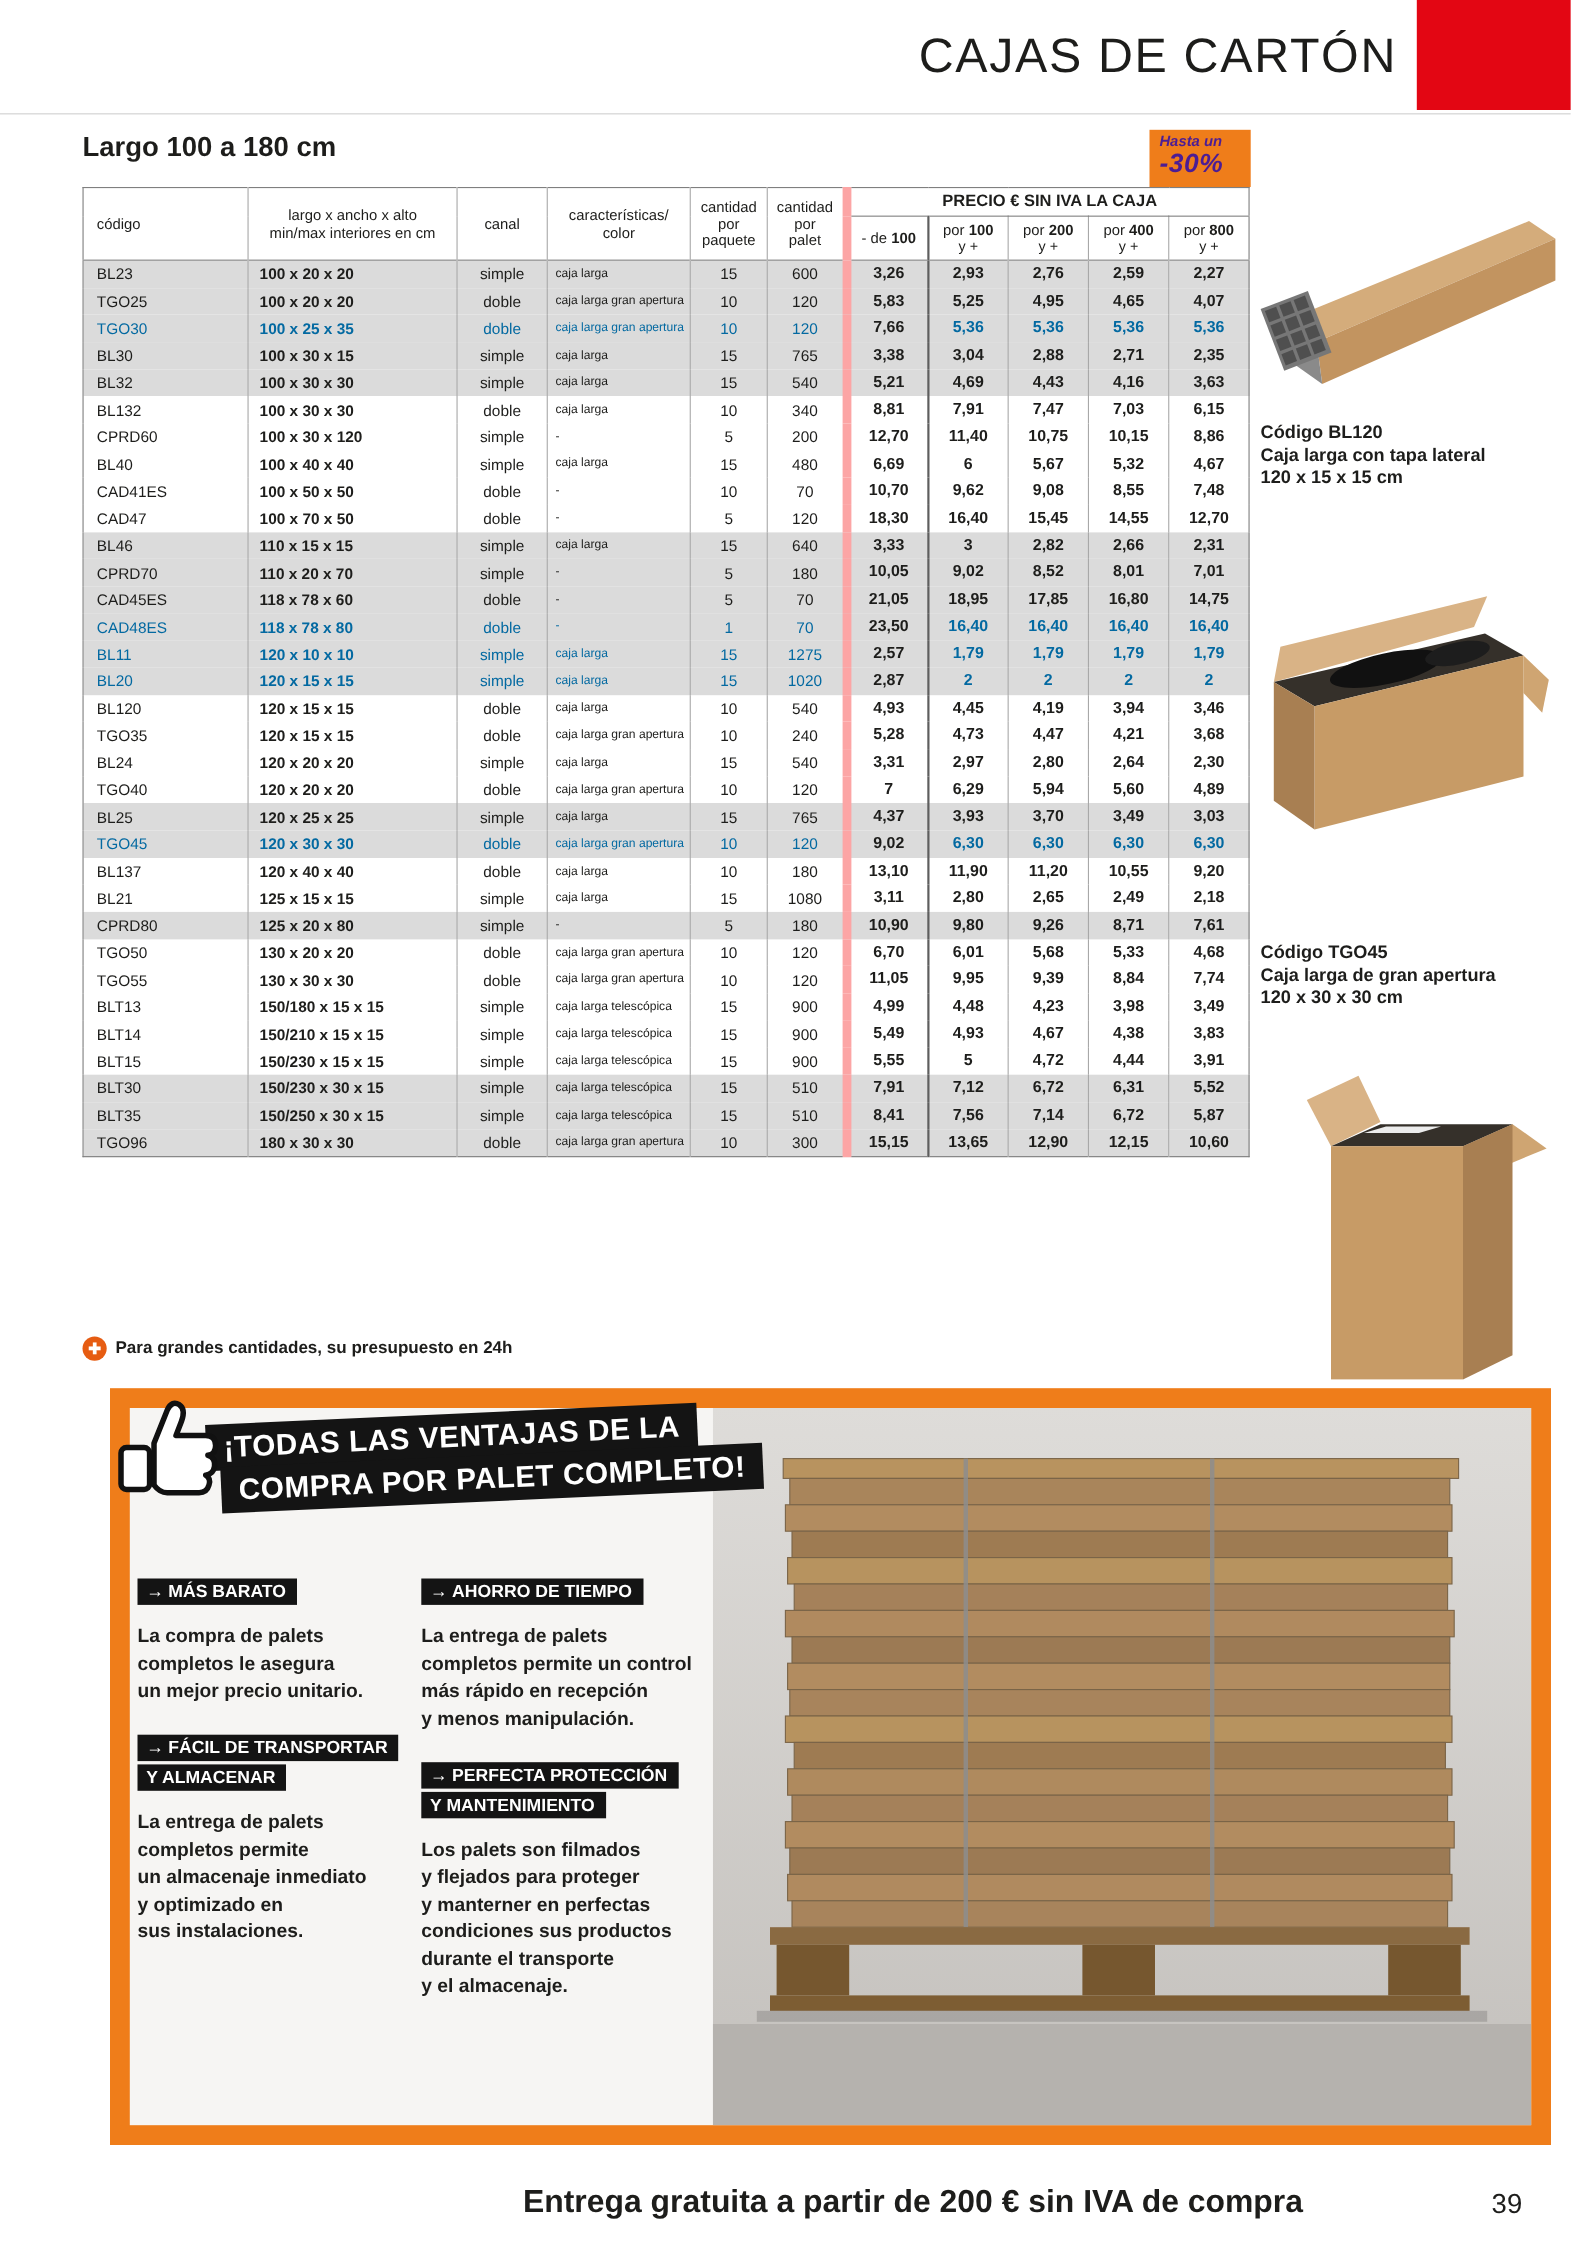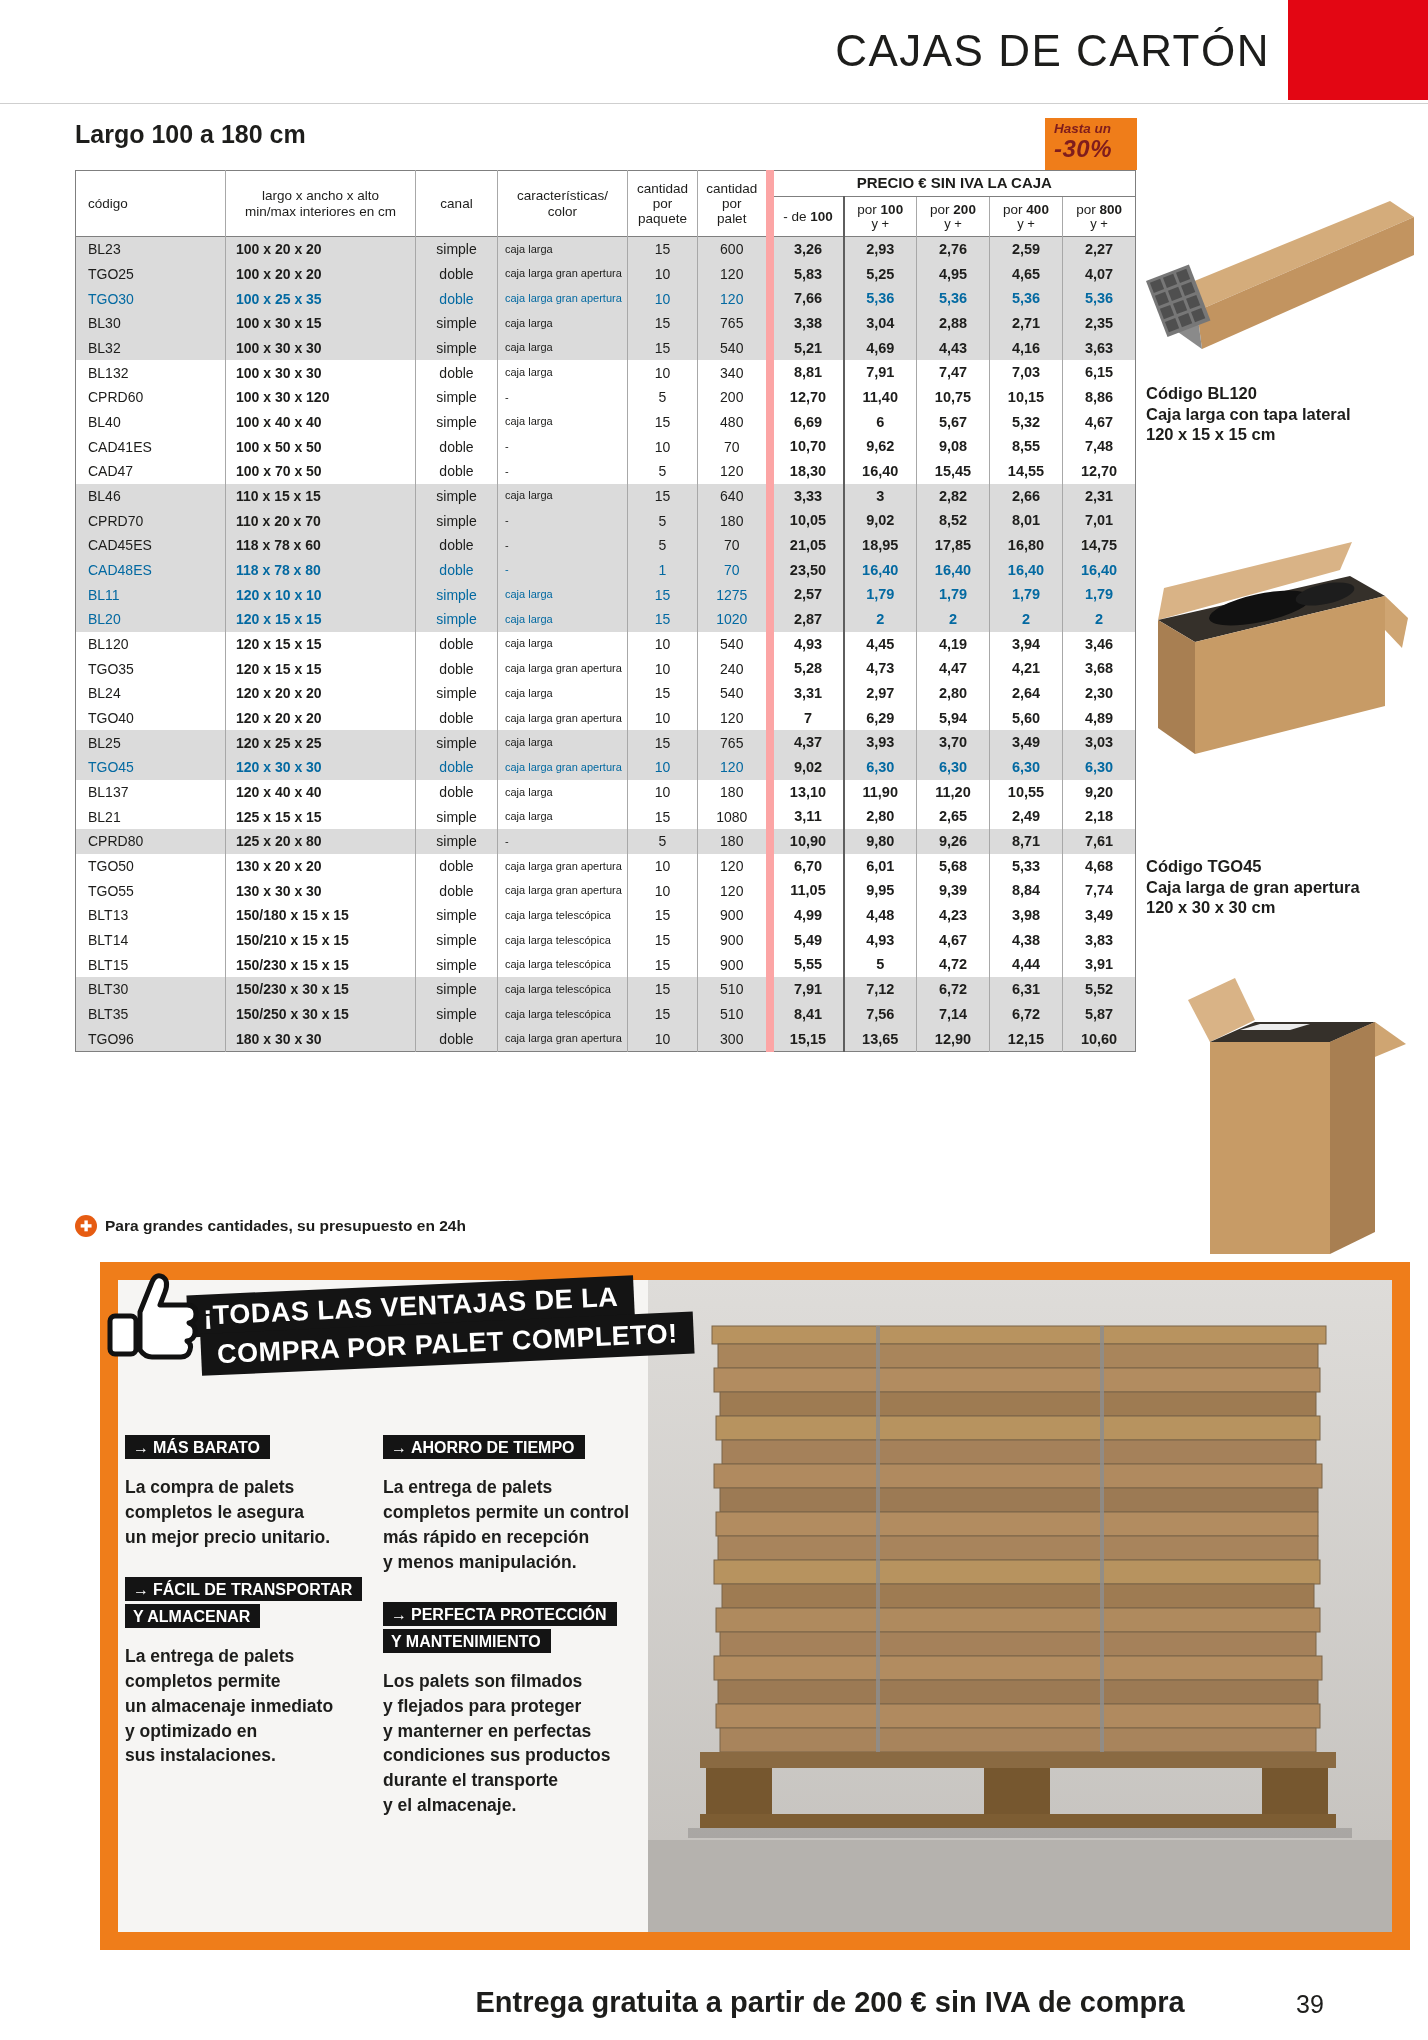--- a/index.html
+++ b/index.html
@@ -11,21 +11,21 @@
 
   
   .page-title{left:540px;top:26px;width:730px;text-align:right;
     font-size:44px;font-weight:400;letter-spacing:1.5px;color:#1d1d1b;}
   .red-block{left:1288px;top:0;width:140px;height:100px;background:#e30613;}
   .head-rule{left:0;top:103px;width:1428px;height:1px;background:#cfcfcf;}
 
   .section-title{left:75px;top:120px;font-size:25px;font-weight:bold;}
 
   .promo-badge{left:1045px;top:118px;width:92px;height:52px;background:#ef7d1a;
-    color:#7f1d1d;font-style:italic;padding:4px 0 0 9px;box-sizing:border-box;line-height:1.05;}
+    color:#4c1d95;font-style:italic;padding:4px 0 0 9px;box-sizing:border-box;line-height:1.05;}
   .promo-badge .l1{font-size:13.5px;font-weight:bold;}
   .promo-badge .l2{font-size:24px;font-weight:bold;letter-spacing:.5px;}
 
   
   .tbl-wrap{left:75px;top:170px;width:1060px;}
   table{border-collapse:collapse;table-layout:fixed;width:1060px;
     border:1.5px solid #7f7f7f;background:#fff;}
   th,td{border-left:1px solid #a8a8a8;vertical-align:middle;box-sizing:border-box;}
   th:first-child,td:first-child{border-left:none;}
   thead th{font-weight:normal;font-size:13.5px;text-align:center;line-height:1.12;padding:3px 2px;}
@@ -72,21 +72,21 @@
   .col-right{left:283px;top:172px;width:268px;}
   .sec{margin-bottom:26px;}
   .sec-badge{display:inline;background:#141414;color:#fff;font-weight:bold;font-size:16px;
     line-height:1.7;padding:4px 10px 3px 8px;white-space:pre-line;
     -webkit-box-decoration-break:clone;box-decoration-break:clone;}
   .sec-badge .arrow{color:#fff;font-weight:bold;margin-right:4px;}
   .sec-body{margin-top:14px;font-size:17.5px;font-weight:bold;line-height:1.42;white-space:pre-line;}
 
   
   .footer-text{left:330px;top:1986px;width:1000px;text-align:center;font-size:29px;font-weight:bold;}
-  .page-num{left:1296px;top:1990px;font-size:25px;}
+  .page-num{left:1356px;top:1990px;font-size:25px;}
 </style>
 </head>
 <body>
 
 <div class="abs head-rule"></div>
 <div class="abs page-title">CAJAS DE CARTÓN</div>
 <div class="abs red-block"></div>
 
 <div class="abs section-title">Largo 100 a 180 cm</div>
 

